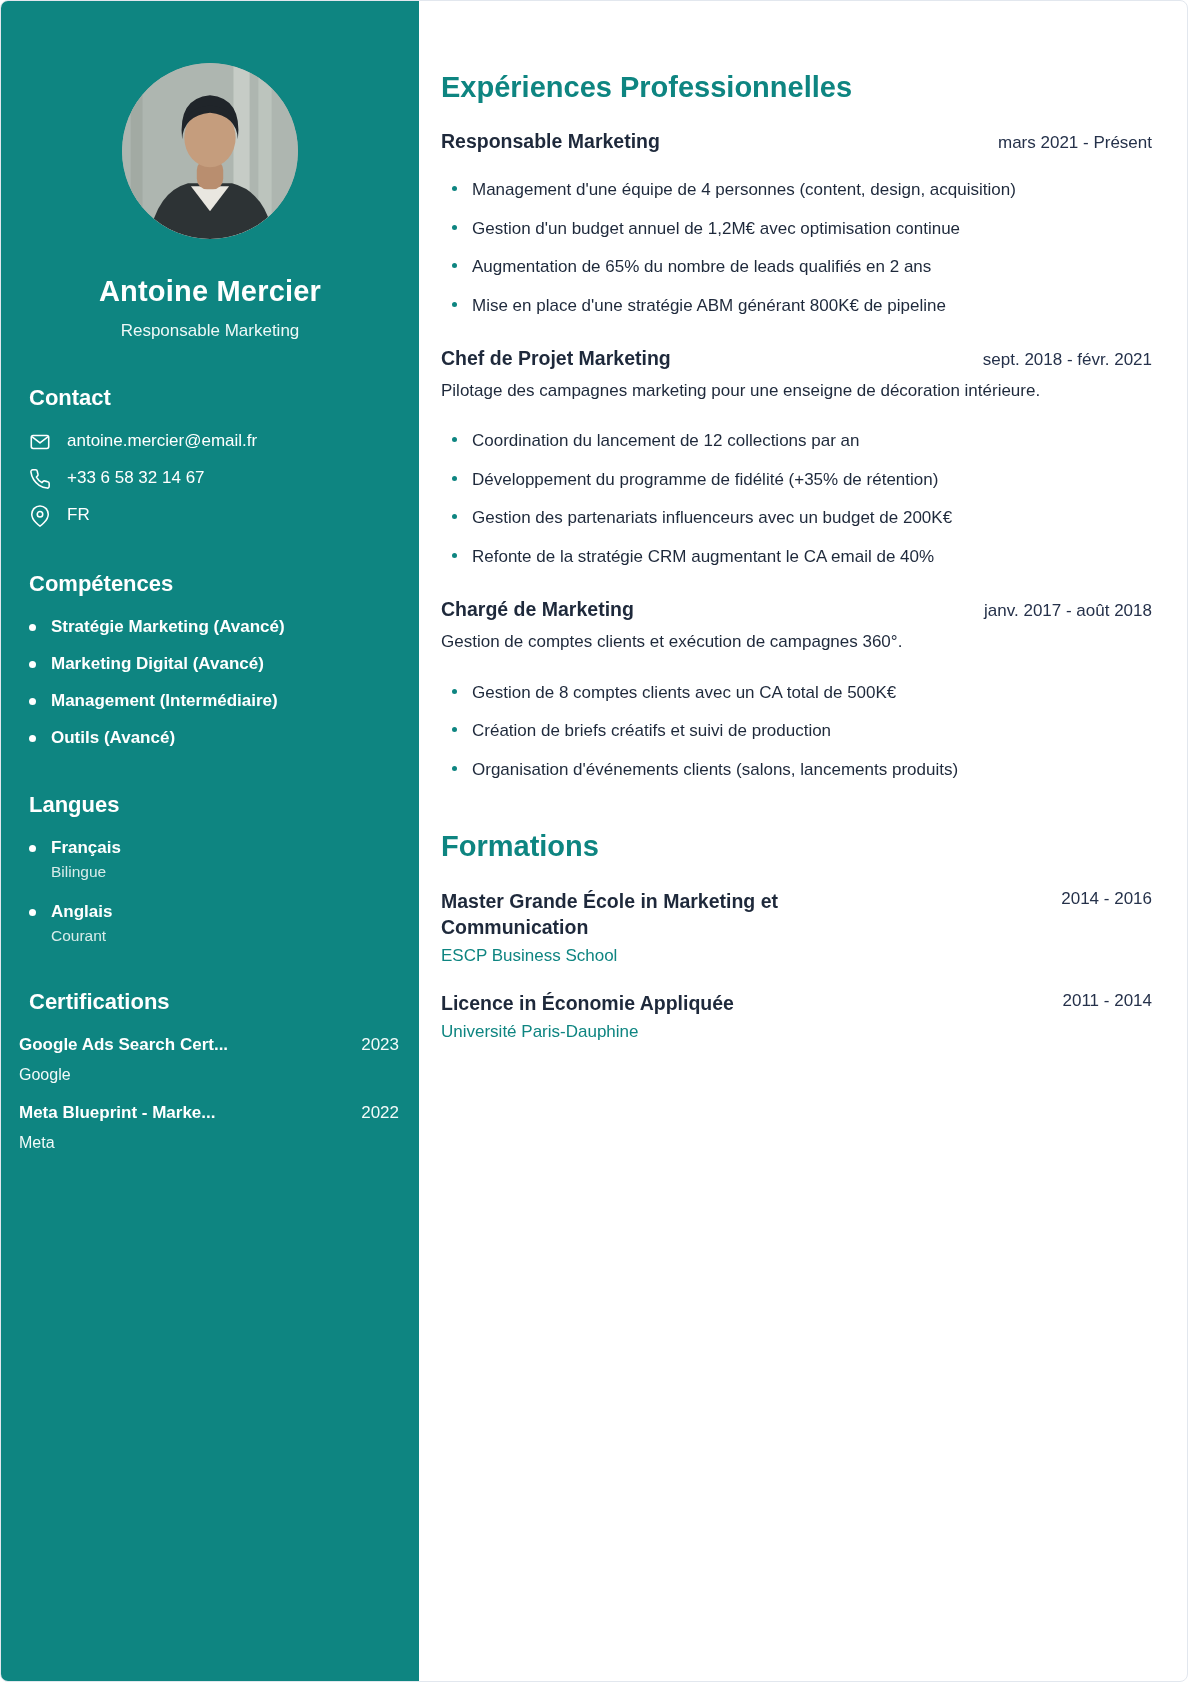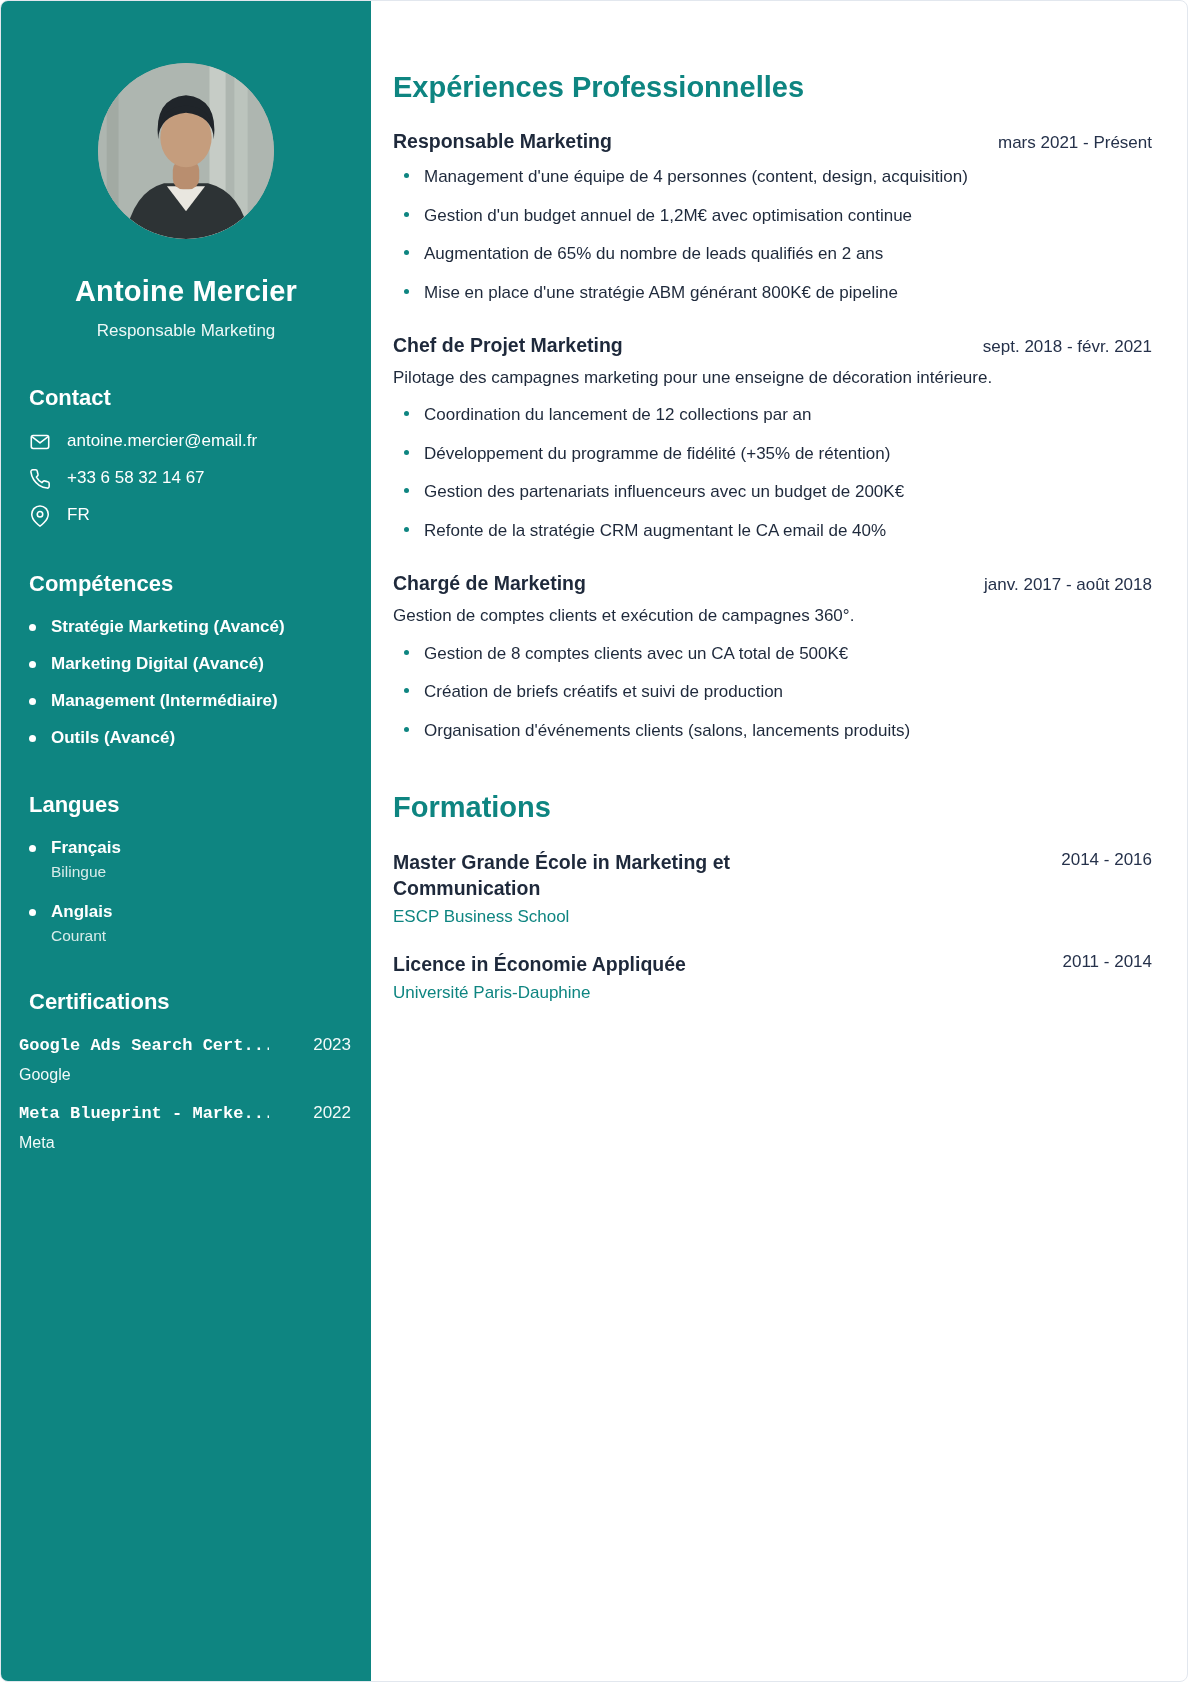--- a/index.html
+++ b/index.html
@@ -9,21 +9,21 @@
   }
   *{box-sizing:border-box;}
   html,body{margin:0;padding:0;background:#fff;}
   body{font-family:"Liberation Sans","DejaVu Sans",sans-serif;color:var(--dark);}
   .page{
     width:1188px;height:1682px;border:1px solid #e2e7ee;border-radius:8px;
     overflow:hidden;display:flex;background:#fff;
   }
   
   .sidebar{
-    width:370px;flex-shrink:0;background:var(--accent);color:#fff;
+    width:418px;flex-shrink:0;background:var(--accent);color:#fff;
     padding:0 28px 40px 28px;
   }
   .avatar{
     width:176px;height:176px;border-radius:50%;overflow:hidden;
     margin:62px auto 0 auto;background:#aeb6b0;
   }
   .avatar svg{display:block;width:100%;height:100%;}
   .name{margin:36px 0 0 0;font-size:29px;font-weight:700;text-align:center;letter-spacing:.2px;}
   .role{margin-top:13px;font-size:17px;text-align:center;color:#eef8f7;}
   .side-sec{margin-top:44px;}
@@ -32,33 +32,33 @@
   .citem .icn{width:22px;height:22px;flex-shrink:0;display:inline-flex;}
   .citem svg{width:22px;height:22px;stroke:#fff;fill:none;stroke-width:1.7;stroke-linecap:round;stroke-linejoin:round;}
   .skill{display:flex;align-items:center;gap:15px;margin-bottom:17px;font-size:17px;font-weight:700;}
   .dot{width:7px;height:7px;border-radius:50%;background:#fff;flex-shrink:0;}
   .lang{margin-bottom:21px;}
   .lang-head{display:flex;align-items:center;gap:15px;font-size:17px;font-weight:700;}
   .lang-level{margin:5px 0 0 22px;font-size:15.5px;color:var(--side-soft);}
   .certs{margin-left:-10px;margin-right:-8px;}
   .cert{margin-bottom:19px;}
   .cert-head{display:flex;justify-content:space-between;align-items:baseline;font-size:17px;}
-  .cert-name{font-weight:700;white-space:nowrap;overflow:hidden;max-width:250px;font-family:Liberation Mono, monospace;}
+  .cert-name{font-weight:700;white-space:nowrap;overflow:hidden;max-width:250px;}
   .cert-year{margin-left:17px;color:#f2faf9;}
   .cert-issuer{font-size:16px;margin-top:11px;color:#f2faf9;}
   
   .main{flex:1;padding:54px 35px 40px 22px;}
   .sec-title{font-size:29px;font-weight:700;color:var(--accent);margin:16px 0 26px 0;}
   .sec-title.second{margin-top:48px;}
   .job{margin-bottom:29px;}
   .jobhead{display:flex;justify-content:space-between;align-items:baseline;}
   .jobhead h3{margin:0;font-size:19.5px;font-weight:700;}
   .dates{font-size:17px;color:#25314a;white-space:nowrap;margin-left:20px;}
   .summary{margin:8px 0 0 0;font-size:17px;line-height:1.55;max-width:690px;}
-  .bullets{list-style:none;margin:11px 0 0 0;padding:0;}
+  .bullets{list-style:none;margin:24px 0 0 0;padding:0;}
   .bullets li{position:relative;padding-left:31px;margin-bottom:13px;font-size:17px;line-height:1.5;max-width:680px;}
   .bullets li::before{
     content:"";position:absolute;left:11px;top:9px;width:5px;height:5px;
     border-radius:50%;background:var(--accent);
   }
   .edu{margin-bottom:25px;}
   .eduhead{display:flex;justify-content:space-between;align-items:flex-start;}
   .eduhead h3{margin:0;font-size:19.5px;font-weight:700;line-height:1.3;max-width:380px;}
   .school{margin-top:6px;font-size:17px;color:var(--accent);}
 </style>

